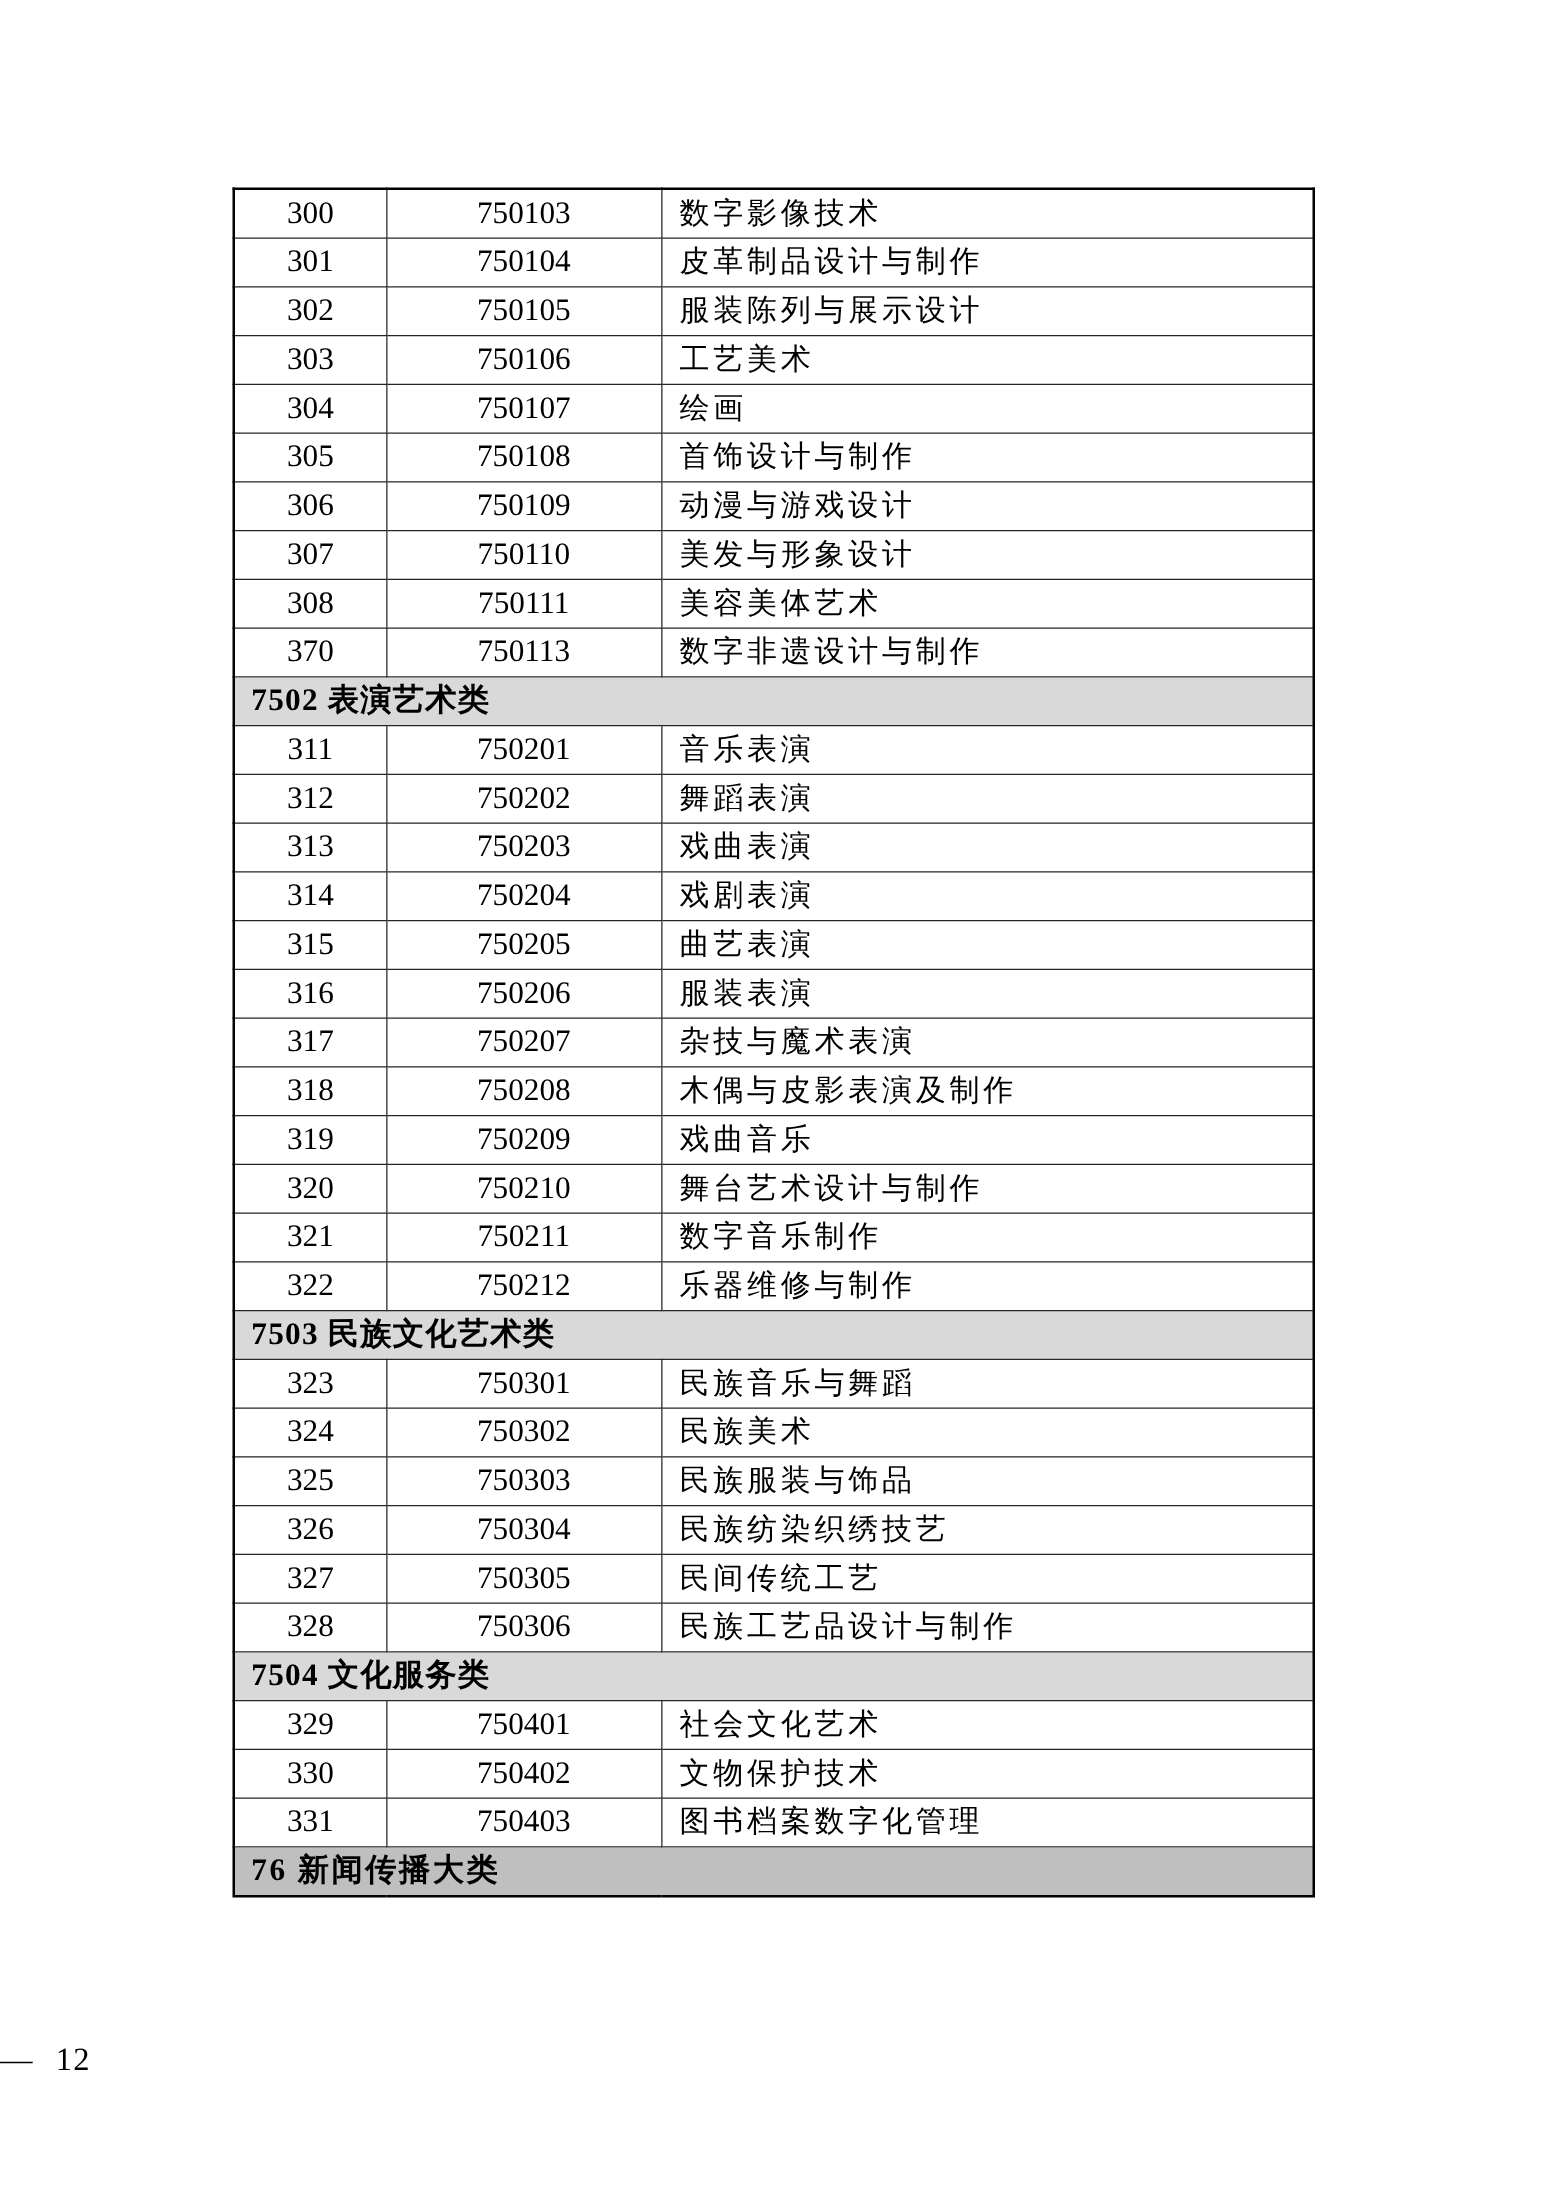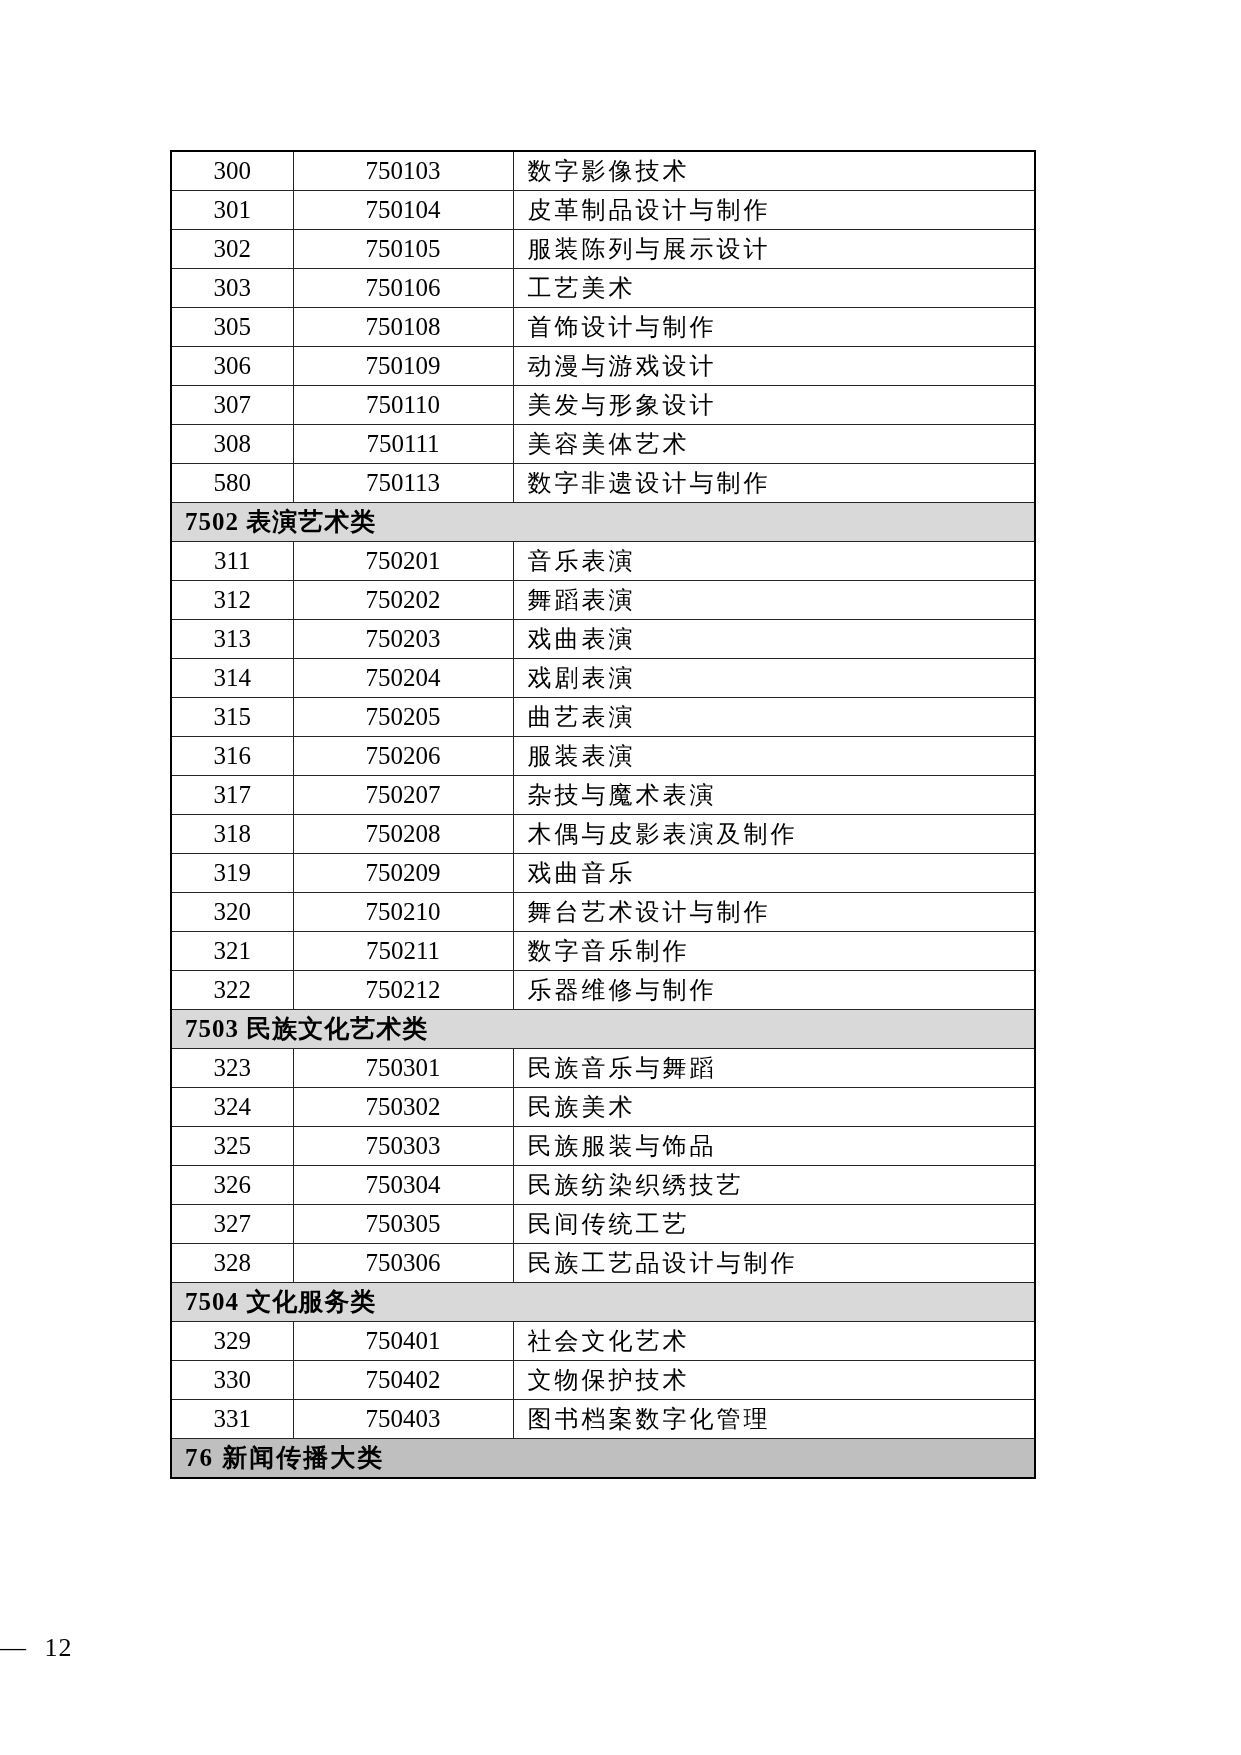--- a/index.html
+++ b/index.html
@@ -12,21 +12,21 @@
     color: #000;
   }
   .page {
     position: absolute;
     inset: 0;
     background: #ffffff;
     overflow: hidden;
   }
   table.majors-table {
     position: absolute;
-    left: 170px;
+    left: 186px;
     top: 150px;
     width: 864px;
     border-collapse: collapse;
     table-layout: fixed;
     border: 2px solid #000;
   }
   col.c1 { width: 122px; }
   col.c2 { width: 220px; }
   col.c3 { width: 522px; }
   td {
@@ -101,41 +101,46 @@
           <td class="seq">302</td>
           <td class="code">750105</td>
           <td class="name">服装陈列与展示设计</td>
         </tr>
         <tr class="data-row">
           <td class="seq">303</td>
           <td class="code">750106</td>
           <td class="name">工艺美术</td>
         </tr>
         <tr class="data-row">
+          <td class="seq">304</td>
+          <td class="code">750107</td>
+          <td class="name">绘画</td>
+        </tr>
+        <tr class="data-row">
           <td class="seq">305</td>
           <td class="code">750108</td>
           <td class="name">首饰设计与制作</td>
         </tr>
         <tr class="data-row">
           <td class="seq">306</td>
           <td class="code">750109</td>
           <td class="name">动漫与游戏设计</td>
         </tr>
         <tr class="data-row">
           <td class="seq">307</td>
           <td class="code">750110</td>
           <td class="name">美发与形象设计</td>
         </tr>
         <tr class="data-row">
           <td class="seq">308</td>
           <td class="code">750111</td>
           <td class="name">美容美体艺术</td>
         </tr>
         <tr class="data-row">
-          <td class="seq">580</td>
+          <td class="seq">370</td>
           <td class="code">750113</td>
           <td class="name">数字非遗设计与制作</td>
         </tr>
         <tr class="section-row">
           <td colspan="3">7502 表演艺术类</td>
         </tr>
         <tr class="data-row">
           <td class="seq">311</td>
           <td class="code">750201</td>
           <td class="name">音乐表演</td>

